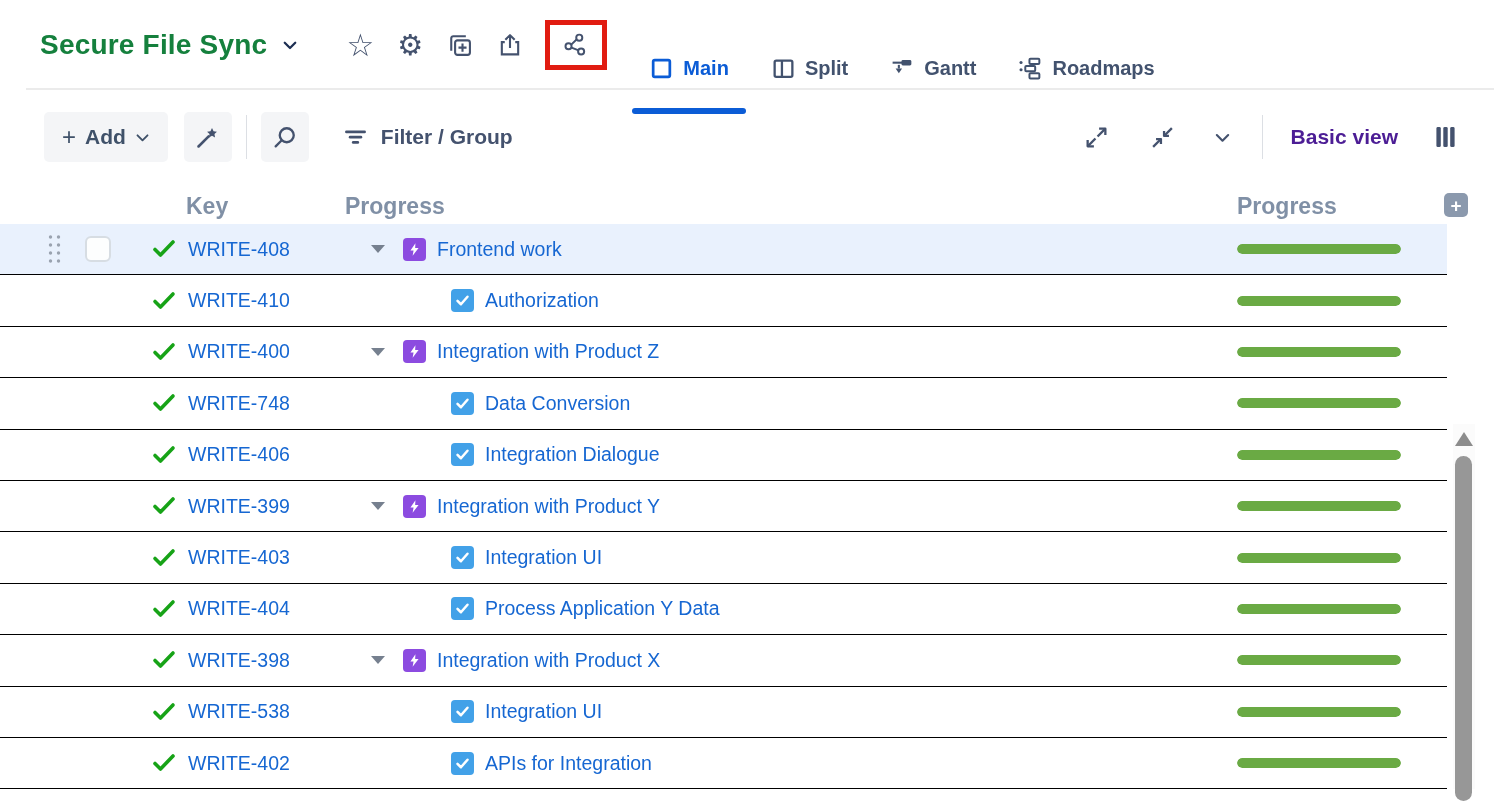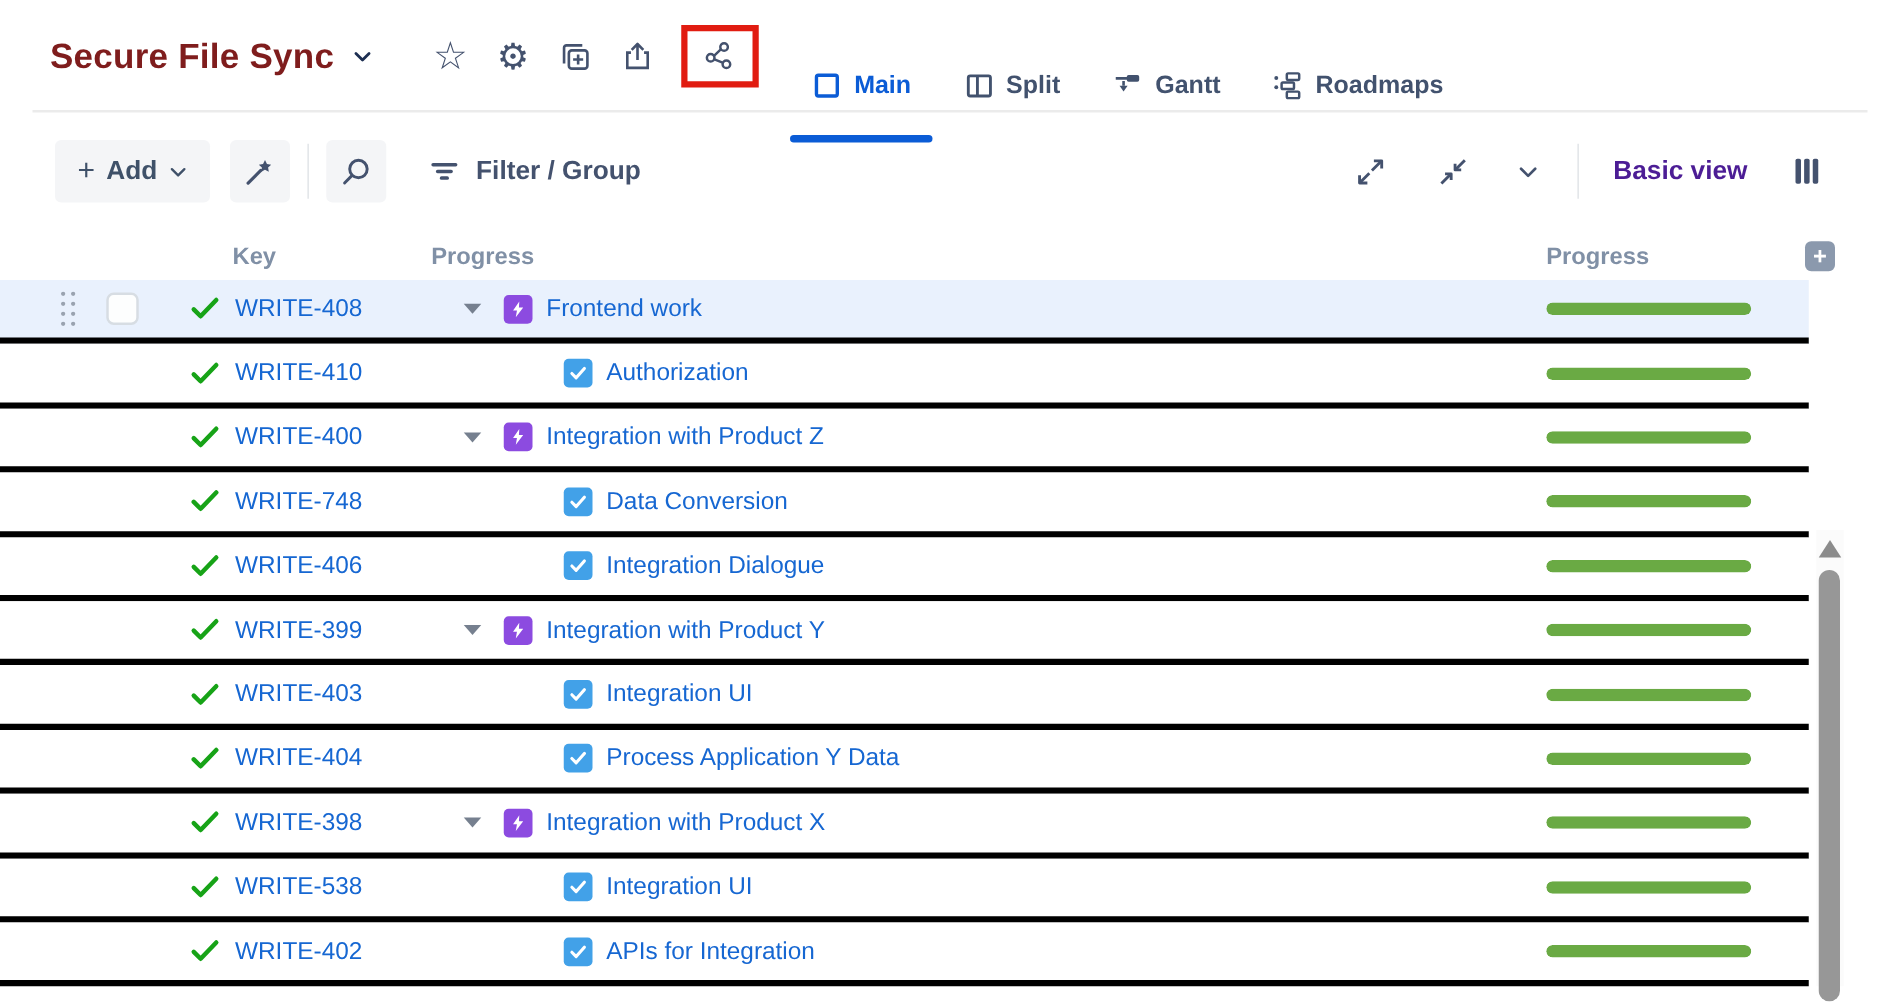--- a/index.html
+++ b/index.html
@@ -5,21 +5,21 @@
   * { margin:0; padding:0; box-sizing:border-box; }
   html,body { background:#fff; }
   .app {
     position:relative; width:1506px; height:802px; overflow:hidden;
     font-family:"Liberation Sans", sans-serif; background:#fff; color:#1d2f52;
   }
   
   .top-header { height:90px; display:flex; align-items:center; padding-left:40px; position:relative; }
   .header-divider { position:absolute; left:26px; right:12px; bottom:0; height:2px; background:#ebebeb; }
   .title-wrap { display:flex; align-items:center; gap:14px; cursor:pointer; }
-  .page-title { font-size:28px; font-weight:700; color:#7f1d1d; letter-spacing:.2px; }
+  .page-title { font-size:28px; font-weight:700; color:#15803d; letter-spacing:.2px; }
   .hdr-icons { display:flex; align-items:center; margin-left:44px; }
   .icon-btn { background:none; border:none; cursor:pointer; display:flex; align-items:center; justify-content:center;
               width:34px; height:36px; margin-right:16px; color:#44526e; }
   .gear-glyph { font-size:29px; line-height:1; color:#44526e; font-family:"DejaVu Sans", sans-serif; }
   .star-glyph { font-size:31px; line-height:1; color:#44526e; font-family:"DejaVu Sans", sans-serif; }
   .red-box { width:62px; height:50px; border:5px solid #e11c11; display:flex; align-items:center; justify-content:center; margin-left:2px; }
   .red-box .icon-btn { margin:0; }
   .tempo-btn { position:relative; margin-left:116px; height:49px; padding:0 20px 0 16px; border:none; cursor:pointer;
                background:#dcebfc; border-radius:6px; display:flex; align-items:center; gap:12px; }
   .tempo-label { font-size:20px; font-weight:700; color:#0b5cd6; }
@@ -42,30 +42,30 @@
   .wand-btn { margin-left:16px; }
   .filter-btn { margin-left:34px; background:none; border:none; display:flex; align-items:center; gap:13px;
                 cursor:pointer; font-size:21px; font-weight:600; color:#44526e; }
   .toolbar-right { margin-left:auto; display:flex; align-items:center; }
   .flat-btn { background:none; border:none; cursor:pointer; display:flex; align-items:center; justify-content:center;
               color:#44526e; width:34px; height:36px; }
   .view-label { font-size:21px; font-weight:600; color:#4c1d95; margin:0 30px 0 28px; cursor:pointer; }
   
   .grid { position:relative; }
   .grid-header { position:relative; height:36px; display:flex; align-items:center; width:1447px; margin-top:8px; }
-  .gh { font-size:19px; font-weight:700; color:#8090a6; }
+  .gh { font-size:23px; font-weight:700; color:#8090a6; }
   .gh-gutter { width:152px; }
   .gh-key { width:193px; padding-left:34px; }
   .gh-summary { flex:1; }
   .gh-progress { width:210px; padding-left:0; }
   .add-col-btn { position:absolute; left:1444px; top:5px; width:24px; height:24px; border:none; border-radius:5px;
                  background:#8b99ad; color:#fff; font-size:19px; font-weight:700; line-height:1; cursor:pointer;
                  display:flex; align-items:center; justify-content:center; }
   .grid-body { width:1447px; }
-  .row { display:flex; align-items:center; height:51.4px; border-bottom:5px solid #000000; background:#fff; }
+  .row { display:flex; align-items:center; height:51.4px; border-bottom:1px solid #000000; background:#fff; }
   .row.selected { background:#e9f1fd; }
   .c-gutter { width:152px; align-self:stretch; display:flex; align-items:center; }
   .handle { margin-left:46px; display:flex; }
   .checkbox { margin-left:22px; width:26px; height:26px; background:#fdfefe; border:2px solid #d7dde3;
               border-radius:6px; cursor:pointer; }
   .row:not(.selected) .handle, .row:not(.selected) .checkbox { visibility:hidden; }
   .c-key { width:193px; display:flex; align-items:center; gap:12px; }
   .key-link, .sum-link { font-size:19.5px; color:#1667d2; text-decoration:none; cursor:pointer; white-space:nowrap; }
   .c-summary { flex:1; display:flex; align-items:center; padding-left:20px; }
   .expander { width:26px; display:flex; justify-content:center; margin-right:12px; cursor:pointer; }

